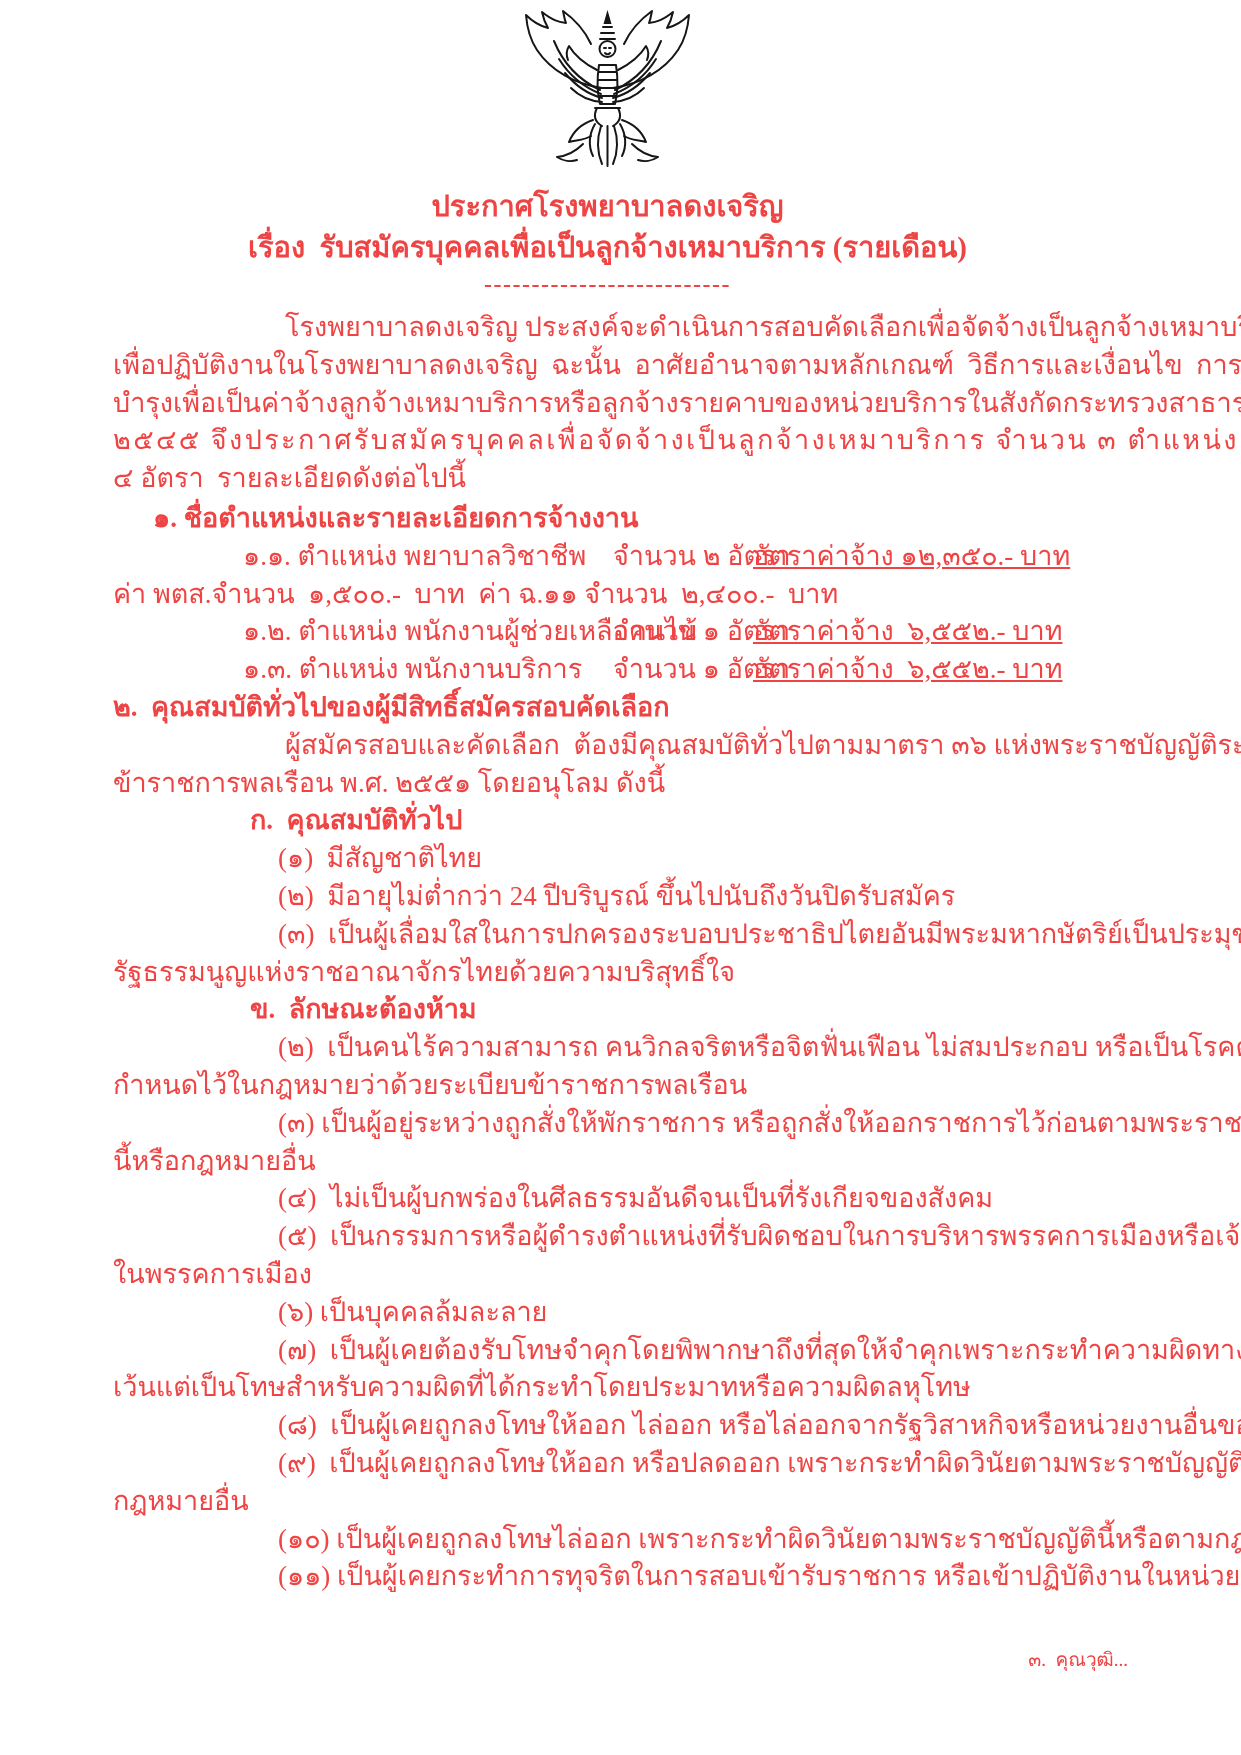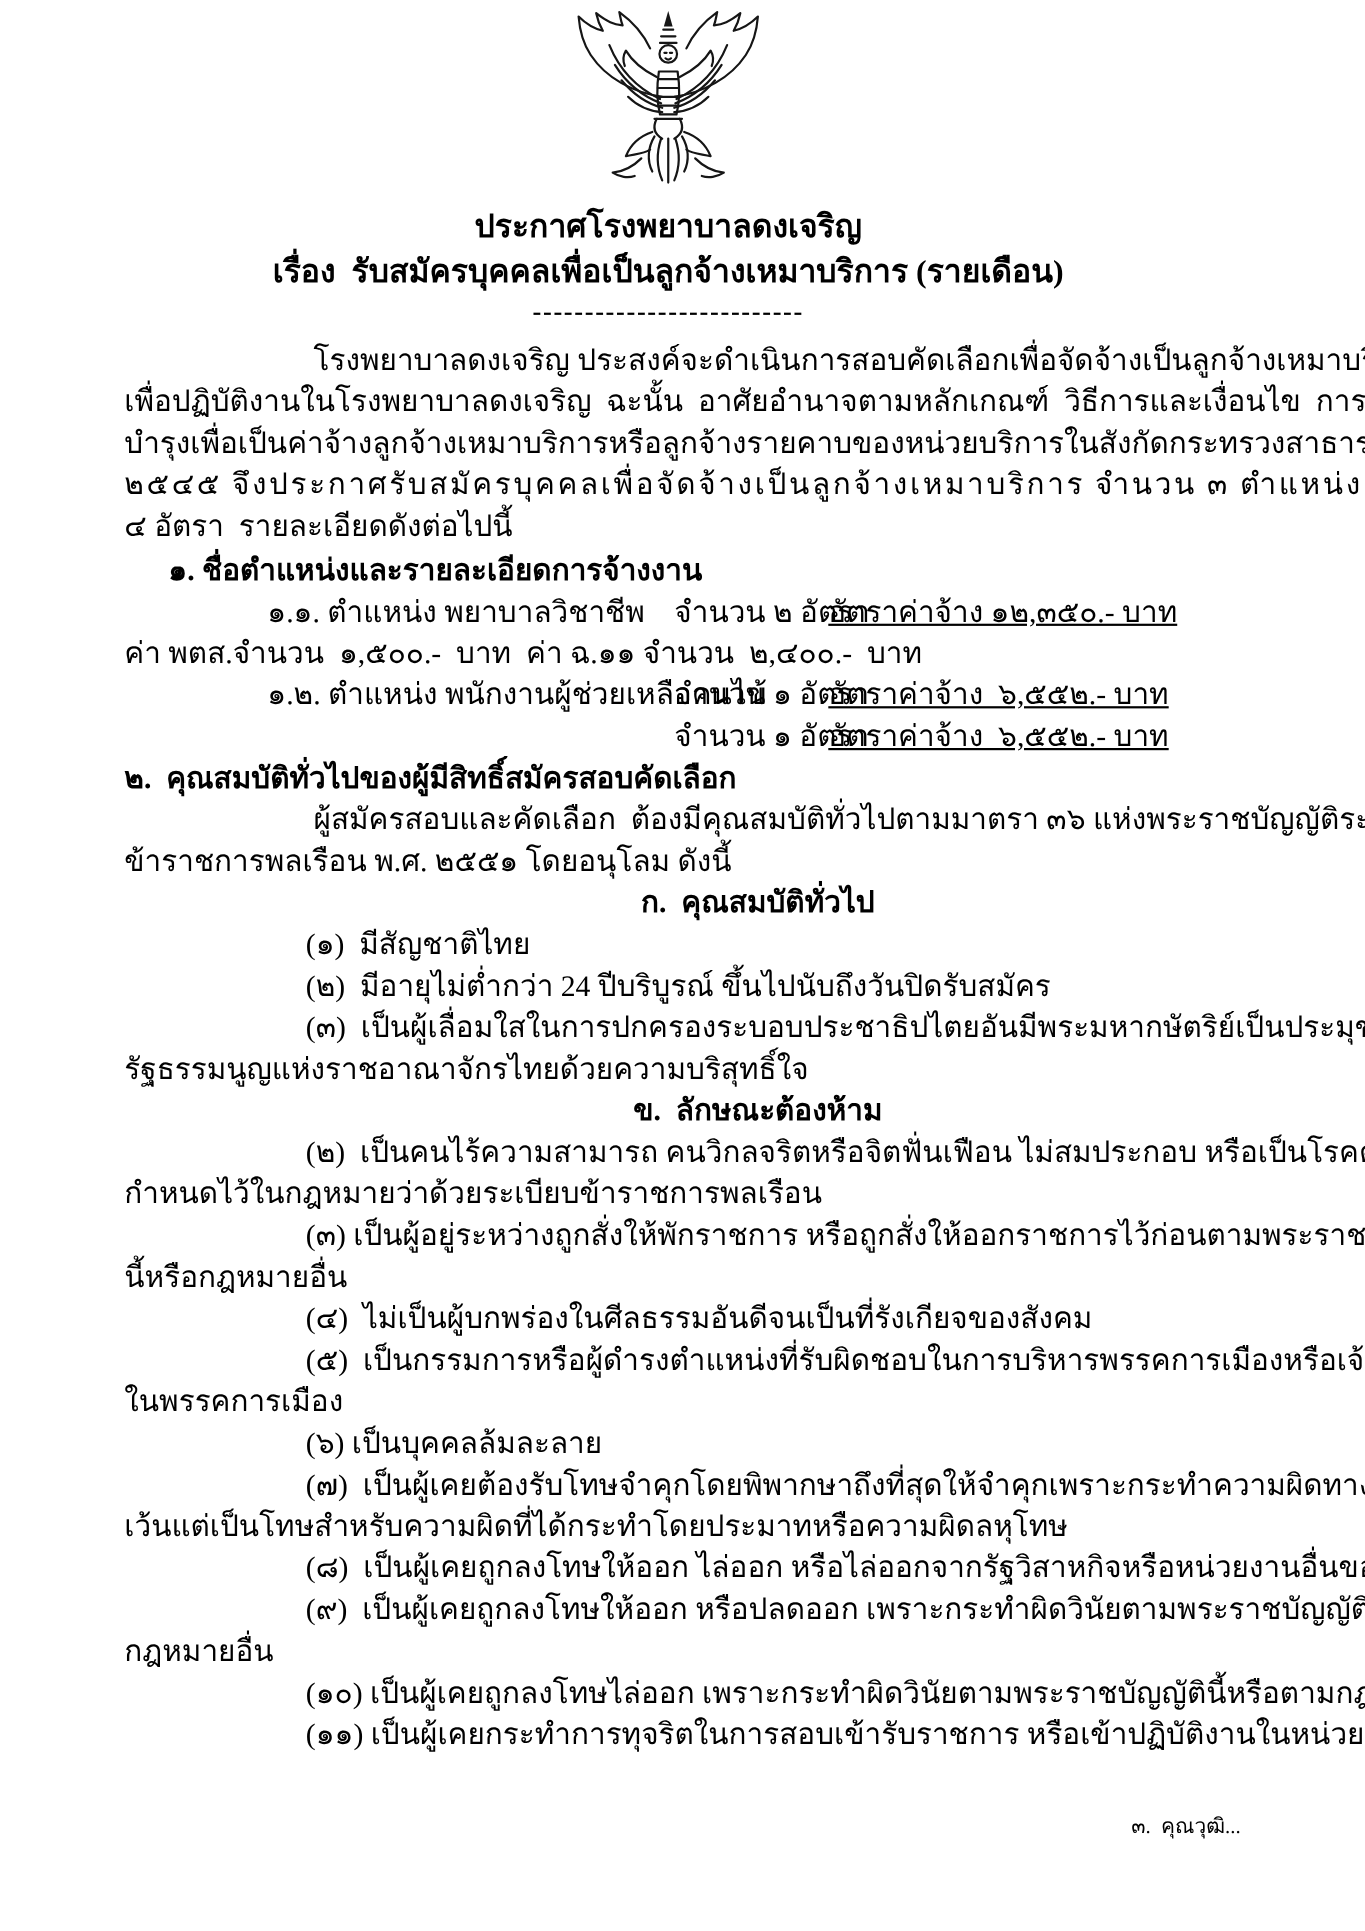--- a/index.html
+++ b/index.html
@@ -1,33 +1,33 @@
 <!DOCTYPE html>
 <html lang="th"><head>
 <meta charset="utf-8">
 <style>
   html,body{margin:0;padding:0;background:#ffffff;}
   .page{
     position:relative;
     width:1241px;height:1755px;
     background:#ffffff;
-    color:#000000;
+    color:#ef4444;
     font-family:"Liberation Serif","DejaVu Serif",serif;
     overflow:hidden;
   }
   .content{padding:0 113px;}
   .emblem-wrap{height:178px;padding-top:8px;display:flex;justify-content:center;}
   .emblem-wrap svg{transform:translateX(-13px);}
   .title{font-size:29px;font-weight:bold;text-align:center;line-height:41px;white-space:pre;transform:translateX(-13px);}
   .sep{font-size:24px;font-weight:bold;text-align:center;line-height:33px;letter-spacing:1.5px;transform:translateX(-13px);}
   .ln{font-size:27px;line-height:37.8px;white-space:pre;}
   .bold{font-weight:bold;}
   .ind-para{padding-left:172px;}
   .ind-sec1{padding-left:40px;}
-  .ind-sub{padding-left:137px;text-align:center;}
+  .ind-sub{padding-left:137px;}
   .ind-item{padding-left:165px;}
   .tracked{letter-spacing:2.4px;}
   .intro-block{margin-top:8px;}
   .sec1-head{margin-top:2px;}
   .row{position:relative;height:37.8px;font-size:27px;line-height:37.8px;white-space:pre;}
   .row .c1{position:absolute;left:130px;top:0;}
   .row .c2{position:absolute;left:500px;top:0;}
   .row .c3{position:absolute;left:640px;top:0;text-decoration:underline;}
   .catchword{position:absolute;top:1644px;right:113px;font-size:19px;white-space:pre;}
 </style>
@@ -84,20 +84,21 @@
       <span class="c2">จำนวน ๒ อัตรา</span>
       <span class="c3">อัตราค่าจ้าง ๑๒,๓๕๐.- บาท</span>
     </div>
     <div class="ln">ค่า พตส.จำนวน  ๑,๕๐๐.-  บาท  ค่า ฉ.๑๑ จำนวน  ๒,๔๐๐.-  บาท</div>
     <div class="row">
       <span class="c1">๑.๒. ตำแหน่ง พนักงานผู้ช่วยเหลือคนไข้</span>
       <span class="c2">จำนวน ๑ อัตรา</span>
       <span class="c3">อัตราค่าจ้าง  ๖,๕๕๒.- บาท</span>
     </div>
     <div class="row">
+      <span class="c1">๑.๓. ตำแหน่ง พนักงานบริการ</span>
       <span class="c2">จำนวน ๑ อัตรา</span>
       <span class="c3">อัตราค่าจ้าง  ๖,๕๕๒.- บาท</span>
     </div>
 
     <div class="ln bold">๒.  คุณสมบัติทั่วไปของผู้มีสิทธิ์สมัครสอบคัดเลือก</div>
     <div class="ln ind-para">ผู้สมัครสอบและคัดเลือก  ต้องมีคุณสมบัติทั่วไปตามมาตรา ๓๖ แห่งพระราชบัญญัติระเบียบ</div>
     <div class="ln">ข้าราชการพลเรือน พ.ศ. ๒๕๕๑ โดยอนุโลม ดังนี้</div>
 
     <div class="ln bold ind-sub">ก.  คุณสมบัติทั่วไป</div>
     <div class="ln ind-item">(๑)  มีสัญชาติไทย</div>

